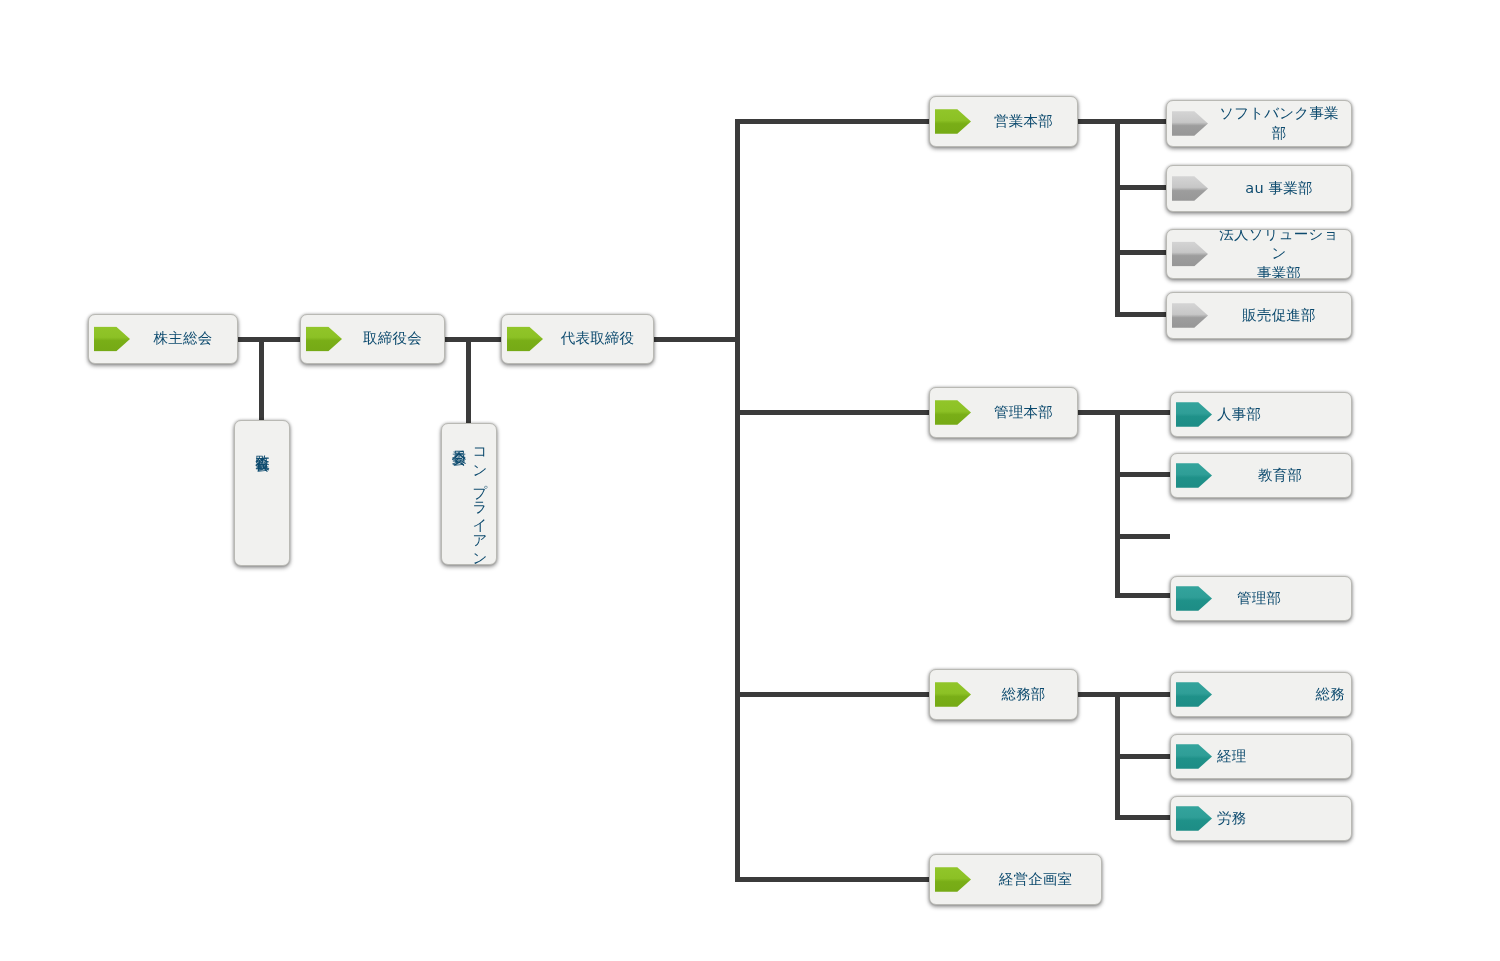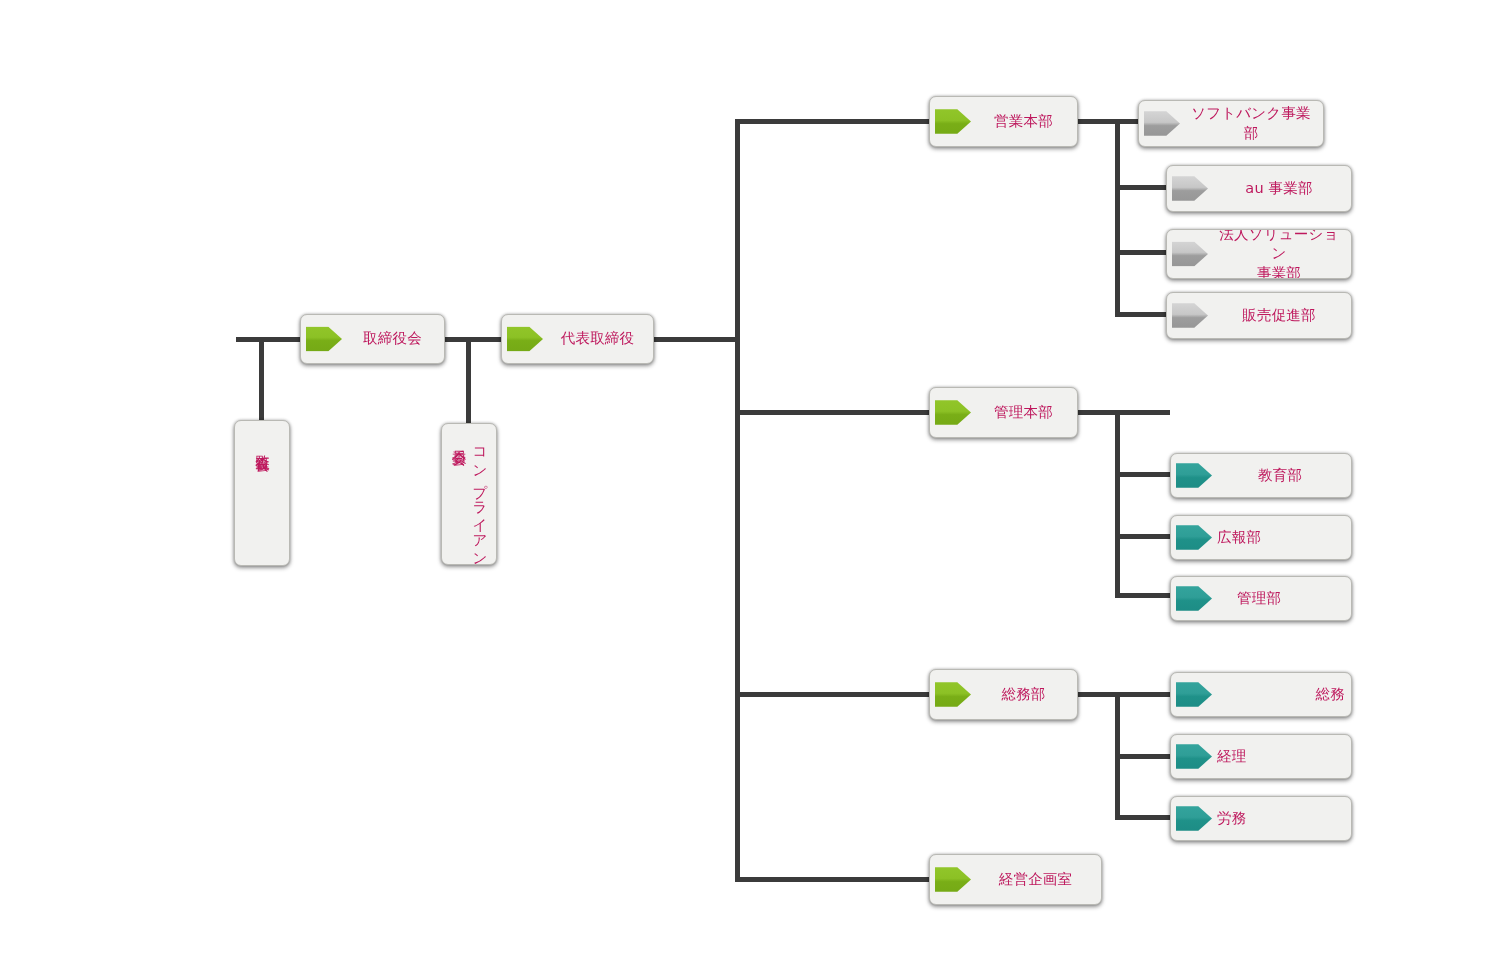--- a/index.html
+++ b/index.html
@@ -37,21 +37,21 @@
     border: 1px solid #b9b9b4;
     border-radius: 7px;
     box-shadow: 0 2px 4px rgba(0,0,0,0.40), 0 0 3px rgba(0,0,0,0.25);
     z-index: 3;
     display: flex;
     align-items: center;
     overflow: hidden;
   }
 
   .node-label {
-    color: #be185d;
+    color: #0c4a6e;
     font-size: 14.5px;
     line-height: 1.32;
     letter-spacing: 0.2px;
     text-align: center;
     white-space: pre-line;
   }
 
   
   .arrow {
     position: absolute;
@@ -135,20 +135,24 @@
   <div class="line" style="left:1115px; top:472px; width:55px; height:5px;"></div>
   <div class="line" style="left:1115px; top:534px; width:55px; height:5px;"></div>
   <div class="line" style="left:1115px; top:593px; width:55px; height:5px;"></div>
 
   <div class="line" style="left:1076px; top:692px; width:44px; height:5px;"></div>
   <div class="line" style="left:1115px; top:692px; width:5px; height:124px;"></div>
   <div class="line" style="left:1115px; top:692px; width:55px; height:5px;"></div>
   <div class="line" style="left:1115px; top:754px; width:55px; height:5px;"></div>
   <div class="line" style="left:1115px; top:815px; width:55px; height:5px;"></div>
 
+  <div class="node horiz" style="left:88px; top:314px; width:150px; height:50px;">
+    <span class="arrow green"></span>
+    <span class="node-label">株主総会</span>
+  </div>
 
   <div class="node horiz" style="left:300px; top:314px; width:145px; height:50px;">
     <span class="arrow green"></span>
     <span class="node-label">取締役会</span>
   </div>
 
   <div class="node horiz" style="left:501px; top:314px; width:153px; height:50px;">
     <span class="arrow green"></span>
     <span class="node-label">代表取締役</span>
   </div>
@@ -175,51 +179,51 @@
   <div class="node horiz" style="left:929px; top:669px; width:149px; height:51px;">
     <span class="arrow green"></span>
     <span class="node-label">総務部</span>
   </div>
 
   <div class="node horiz" style="left:929px; top:854px; width:173px; height:51px;">
     <span class="arrow green"></span>
     <span class="node-label">経営企画室</span>
   </div>
 
-  <div class="node horiz" style="left:1138px; top:100px; width:186px; height:47px;">
+  <div class="node horiz" style="left:1166px; top:100px; width:186px; height:47px;">
     <span class="arrow gray"></span>
     <span class="node-label">ソフトバンク事業部</span>
   </div>
 
   <div class="node horiz" style="left:1166px; top:229px; width:186px; height:50px;">
     <span class="arrow gray"></span>
     <span class="node-label">法人ソリューション
 事業部</span>
   </div>
 
   <div class="node horiz" style="left:1166px; top:165px; width:186px; height:47px;">
     <span class="arrow gray"></span>
     <span class="node-label">au 事業部</span>
   </div>
 
   <div class="node horiz" style="left:1166px; top:292px; width:186px; height:47px;">
     <span class="arrow gray"></span>
     <span class="node-label">販売促進部</span>
   </div>
 
+  <div class="node horiz" style="left:1170px; top:392px; width:182px; height:45px;">
+    <span class="arrow teal"></span>
+    <span class="node-label" style="text-align:left;">人事部</span>
+  </div>
 
   <div class="node horiz" style="left:1170px; top:453px; width:182px; height:45px;padding-left:41px;">
     <span class="arrow teal"></span>
     <span class="node-label" style="text-align:left;">教育部</span>
   </div>
 
-  <div class="node horiz" style="left:1170px; top:515px; width:182px; height:45px;">
-    <span class="arrow teal"></span>
-    <span class="node-label" style="text-align:left;">広報部</span>
-  </div>
 
   <div class="node horiz" style="left:1170px; top:576px; width:182px; height:45px;padding-left:20px;">
     <span class="arrow teal"></span>
     <span class="node-label" style="text-align:left;">管理部</span>
   </div>
 
   <div class="node horiz" style="left:1170px; top:672px; width:182px; height:45px;">
     <span class="arrow teal"></span>
     <span class="node-label" style="text-align:right;">総務</span>
   </div>

